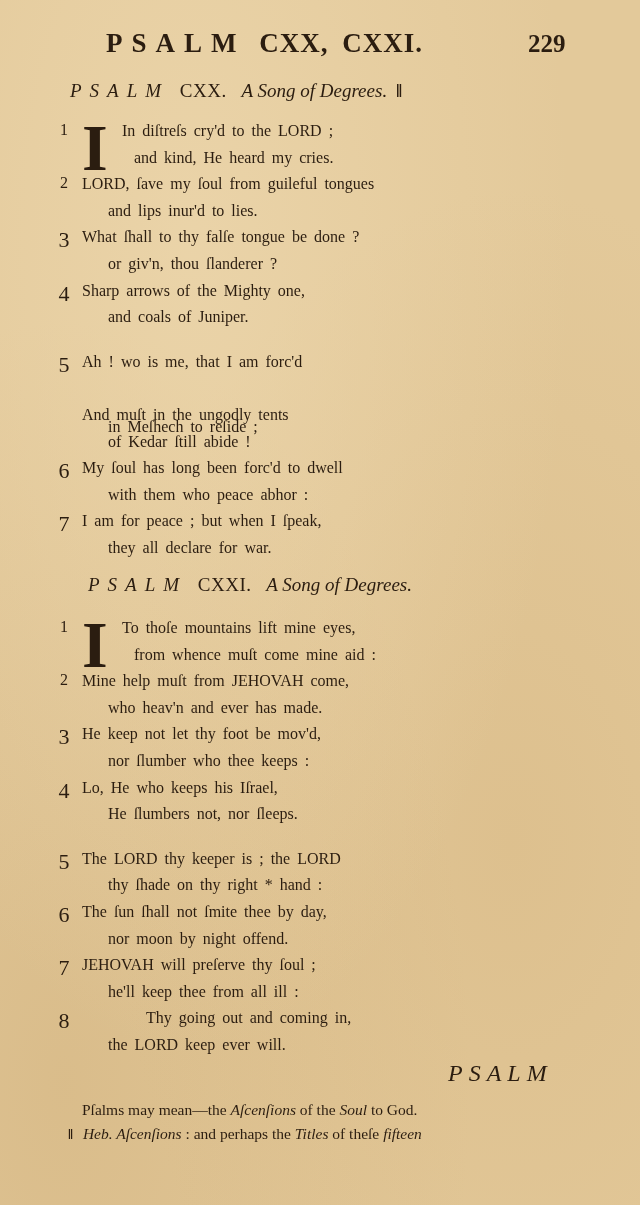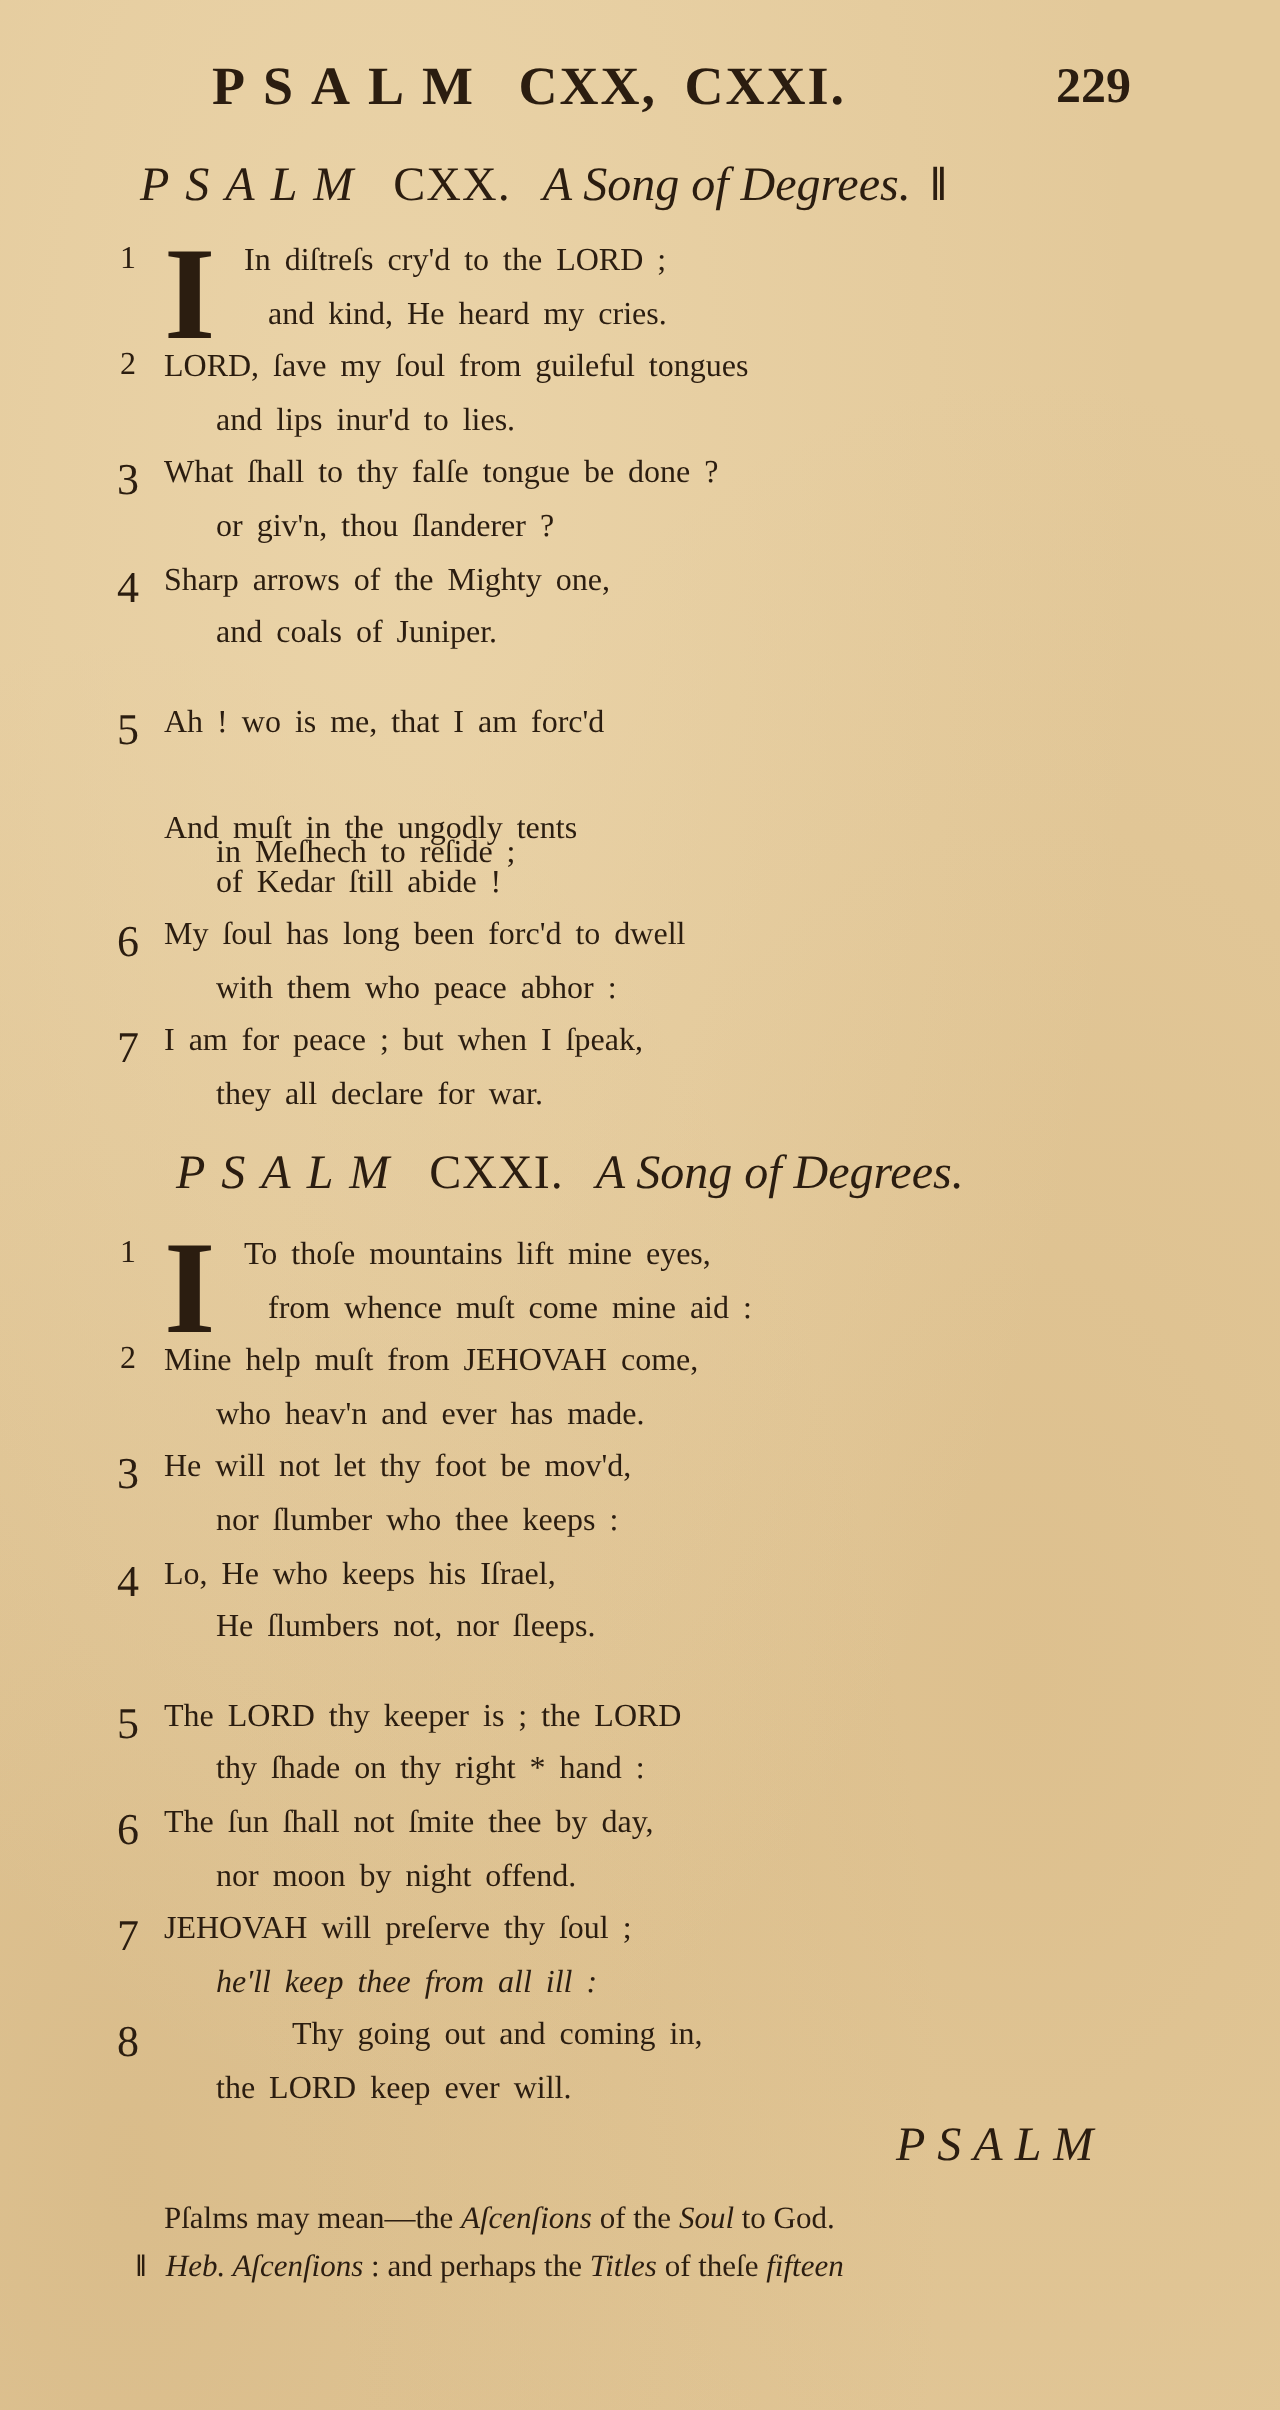--- a/index.html
+++ b/index.html
@@ -24,21 +24,21 @@
     font-family: "Liberation Serif", serif; font-weight: bold;
     font-size: 27px; letter-spacing: 1px; word-spacing: 6px;
   }
   .running-title .spaced { letter-spacing: 9px; }
   .page-number {
     position: absolute; left: 528px; top: 2px;
     font-family: "Liberation Serif", serif; font-weight: bold; font-size: 25px;
   }
 
   .psalm-heading {
-    position: absolute; font-family: "Liberation Serif", serif; font-size: 24px;
+    position: absolute; font-family: "Liberation Serif", serif; font-size: 19px;
     white-space: nowrap;
   }
   .psalm-heading .psalm-word { font-style: italic; letter-spacing: 8px; margin-right: 6px; }
   .psalm-heading .numeral { letter-spacing: 0.5px; margin-right: 10px; }
   .psalm-heading .subtitle { font-style: italic; }
   .psalm-heading .mark { font-weight: bold; margin-left: 4px; }
 
   .verse-block { position: absolute; left: 0; width: 640px; }
   .line {
     position: absolute; white-space: nowrap;
@@ -122,34 +122,34 @@
 
   <div id="psalm-1" class="verse-block">
       <span class="vnum small" style="top: 618px;">1</span>
       <span class="dropcap" style="top: 617px;">I</span>
       <div class="line" style="left: 122px; top: 615px;">To thoſe mountains lift mine eyes,</div>
       <div class="line" style="left: 134px; top: 641.6px;">from whence muſt come mine aid :</div>
       <span class="vnum small" style="top: 671.2px;">2</span>
       <div class="line" style="left: 82px; top: 668.2px;">Mine help muſt from JEHOVAH come,</div>
       <div class="line" style="left: 108px; top: 694.8px;">who heav'n and ever has made.</div>
       <span class="vnum" style="top: 724.4px;">3</span>
-      <div class="line" style="left: 82px; top: 721.4px;">He will not let thy foot be mov'd,</div>
+      <div class="line" style="left: 82px; top: 721.4px;">He keep not let thy foot be mov'd,</div>
       <div class="line" style="left: 108px; top: 748px;">nor ſlumber who thee keeps :</div>
       <span class="vnum" style="top: 777.6px;">4</span>
       <div class="line" style="left: 82px; top: 774.6px;">Lo, He who keeps his Iſrael,</div>
       <div class="line" style="left: 108px; top: 801.2px;">He ſlumbers not, nor ſleeps.</div>
       <span class="vnum" style="top: 848.8px;">5</span>
       <div class="line" style="left: 82px; top: 845.8px;">The LORD thy keeper is ; the LORD</div>
       <div class="line" style="left: 108px; top: 872.4px;">thy ſhade on thy right * hand :</div>
       <span class="vnum" style="top: 902px;">6</span>
       <div class="line" style="left: 82px; top: 899px;">The ſun ſhall not ſmite thee by day,</div>
       <div class="line" style="left: 108px; top: 925.6px;">nor moon by night offend.</div>
       <span class="vnum" style="top: 955.2px;">7</span>
       <div class="line" style="left: 82px; top: 952.2px;">JEHOVAH will preſerve thy ſoul ;</div>
-      <div class="line" style="left: 108px; top: 978.8px; font-style: italic;">he'll keep thee from all ill :</div>
+      <div class="line" style="left: 108px; top: 978.8px;">he'll keep thee from all ill :</div>
       <span class="vnum" style="top: 1008.4px;">8</span>
       <div class="line" style="left: 98px; top: 1005.4px; margin-left: 48px;">Thy going out and coming in,</div>
       <div class="line" style="left: 108px; top: 1032px;">the LORD keep ever will.</div>
     </div>
 
   <div class="catchword">PSALM</div>
 
   <div class="footnote">
     <div class="fn-line" id="fn-line2" style="padding-left:14px;"><span>Pſalms may mean—the </span><i>Aſcenſions</i><span> of the </span><i>Soul</i><span> to God.</span></div>
     <div class="fn-line" id="fn-line1">

